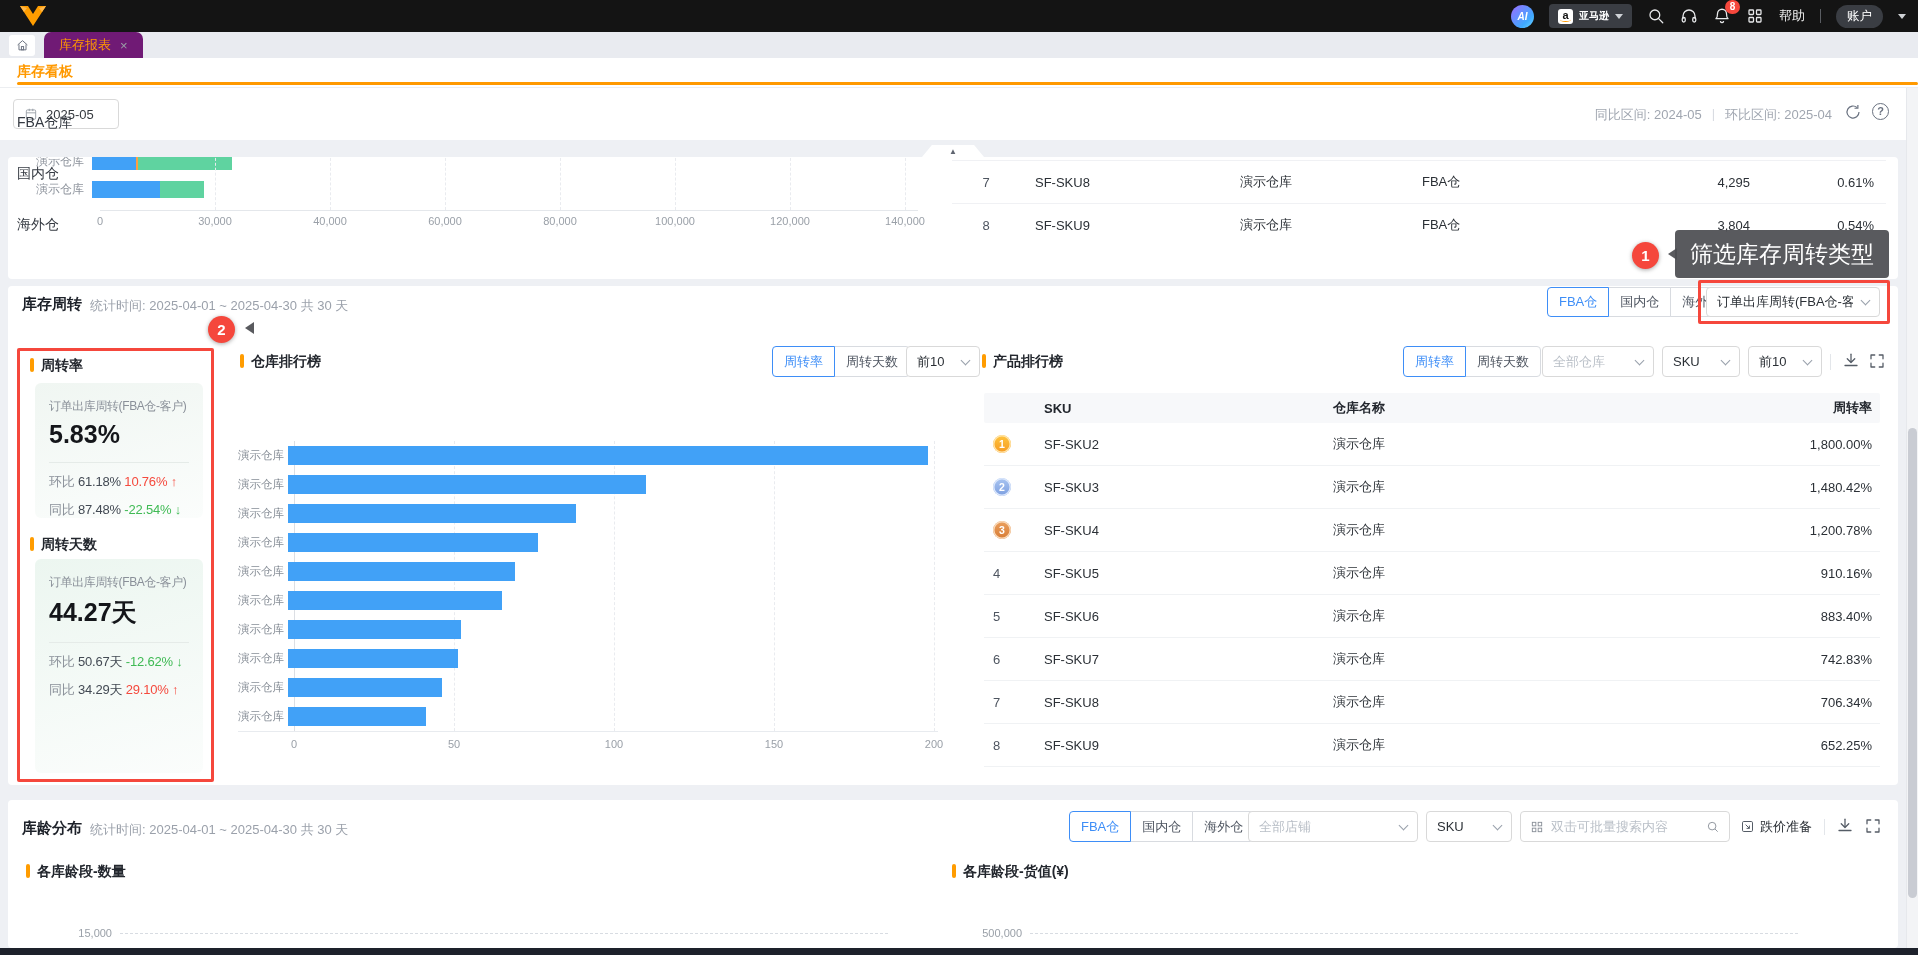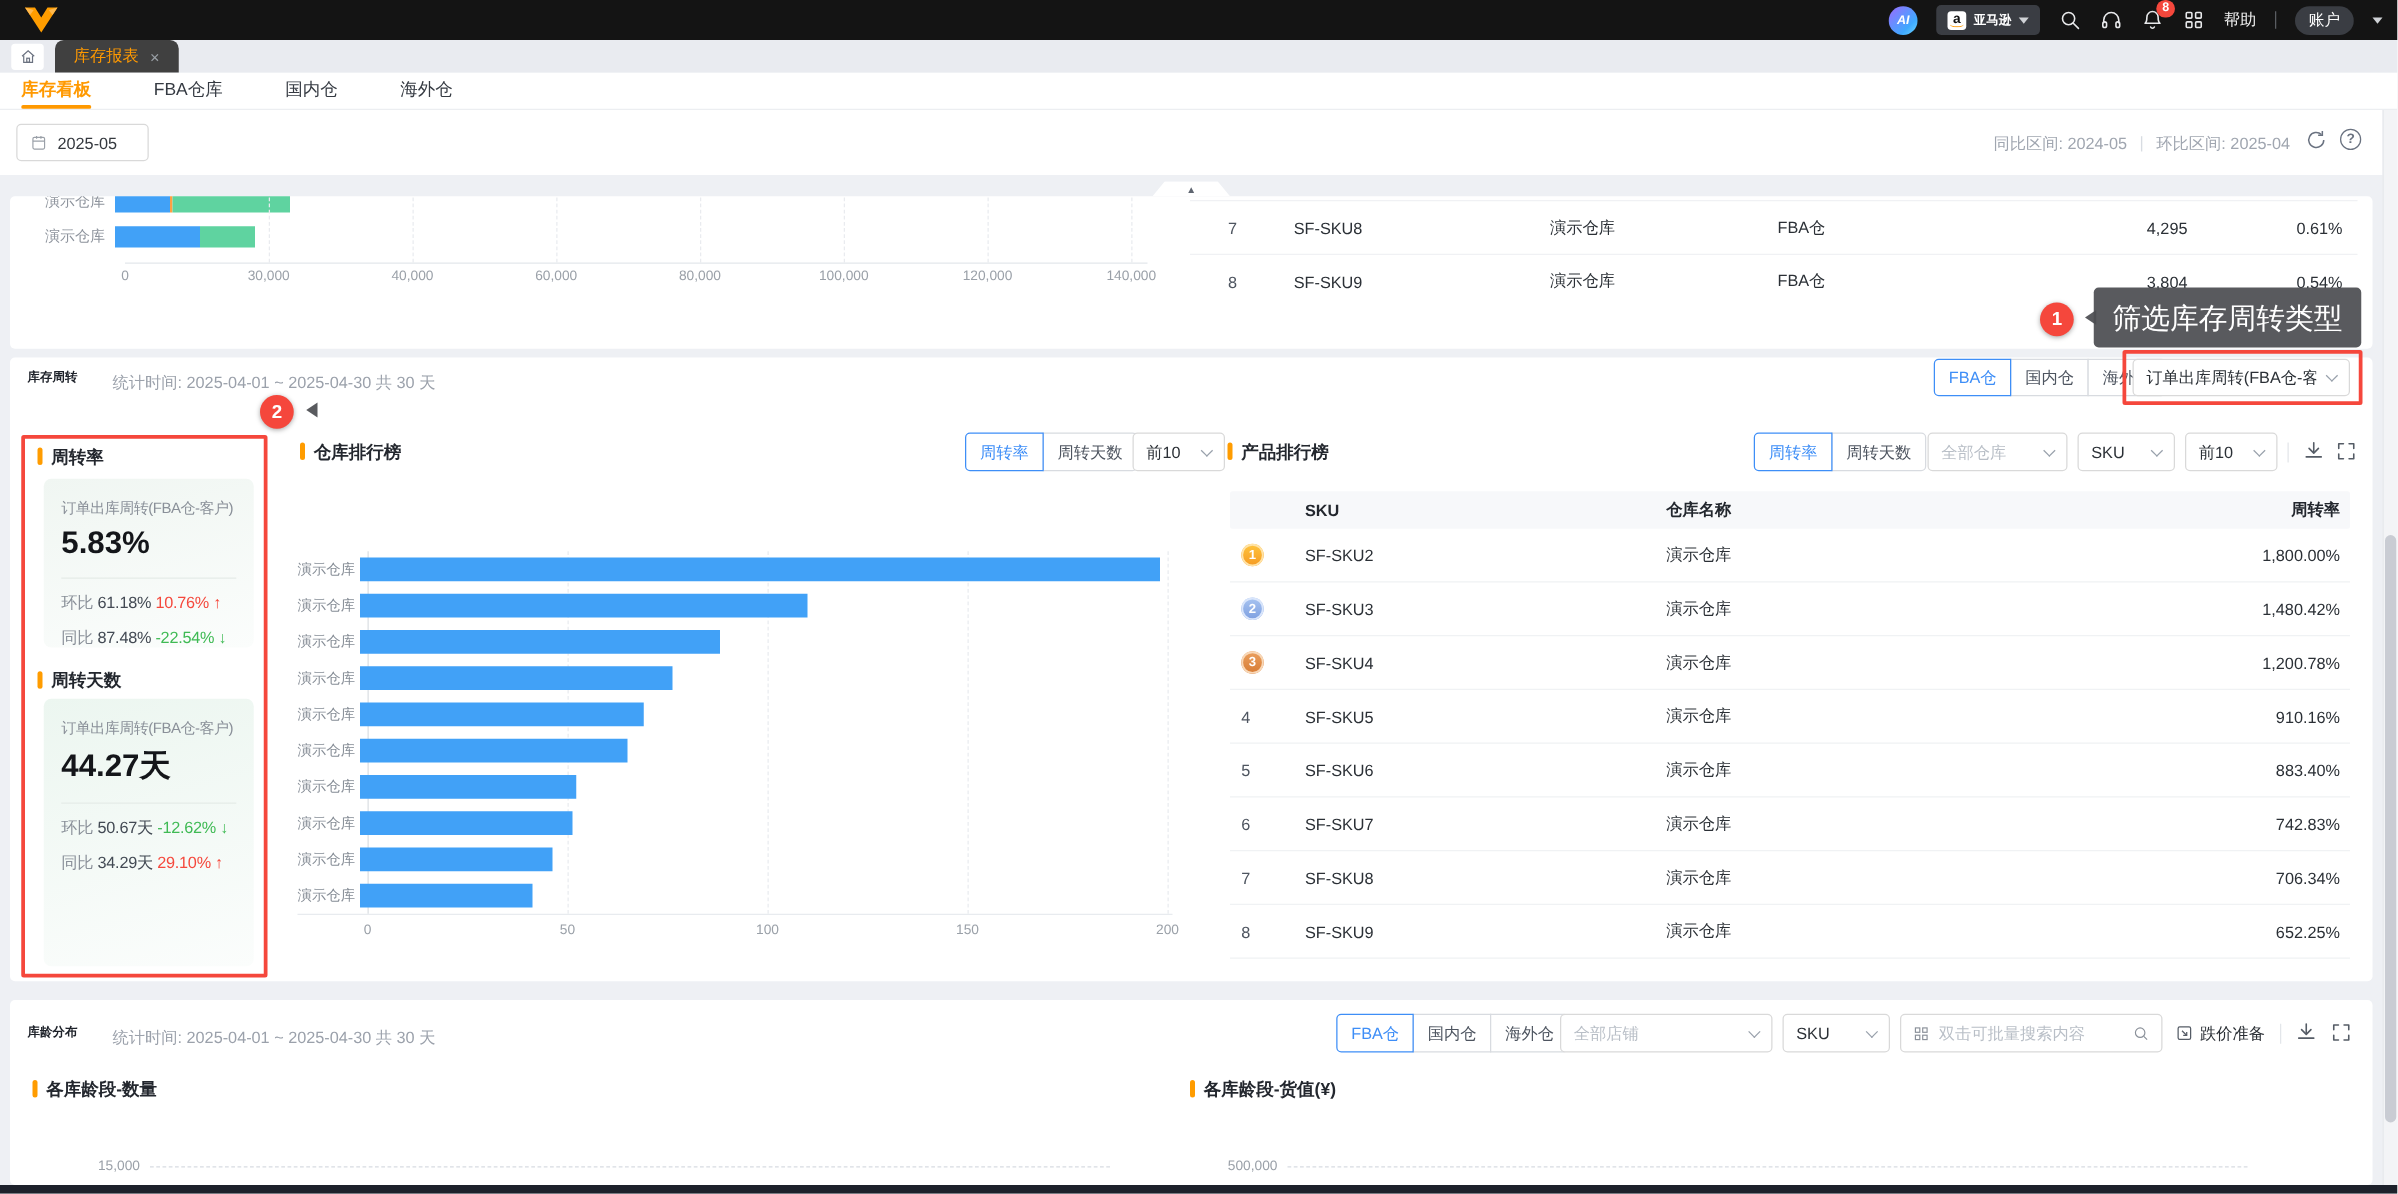--- a/index.html
+++ b/index.html
@@ -23,25 +23,25 @@
   .bell-wrap { position:relative; }
   .badge { position:absolute; top:-7px; right:-9px; background:#f5473c; color:#fff; font-size:10px; height:14px; min-width:15px; border-radius:8px; line-height:14px; text-align:center; padding:0 3px; font-weight:bold; }
   .help-label { font-size:13px; color:#f0f0f0; }
   .nav-divider { width:1px; height:14px; background:#5a5d62; }
   .account-pill { height:23px; background:#3a3d43; border-radius:12px; padding:0 11px; line-height:23px; font-size:12.5px; color:#fff; }
 
   
   .tabstrip { position:absolute; top:32px; left:0; right:0; height:26px; background:#e9ebf0; display:flex; align-items:flex-end; z-index:55; }
   .home-btn { width:26px; height:21px; background:#fff; border-radius:3px; margin:0 9px 2px 9px; display:flex; align-items:center; justify-content:center; }
   .home-btn svg { width:13px; height:13px; stroke:#6b7280; fill:none; stroke-width:1.8; }
-  .tab-active { height:26px; background:#404040; border-radius:7px 7px 0 0; display:flex; align-items:center; gap:9px; padding:0 15px; font-size:13px; color:#ff9900; }
+  .tab-active { height:26px; background:#701a75; border-radius:7px 7px 0 0; display:flex; align-items:center; gap:9px; padding:0 15px; font-size:13px; color:#ff9900; }
   .tab-close { color:#9aa0a6; font-size:13px; cursor:pointer; }
 
   
-  .subnav { position:absolute; top:58px; left:0; right:0; height:30px; background:#fff; border-bottom:1px solid #eceef1; display:flex; padding-left:17px; gap:50px; z-index:54; }
+  .subnav { position:absolute; top:58px; left:0; right:0; height:30px; background:#fff; border-bottom:1px solid #eceef1; display:flex; padding-left:17px; gap:24px; z-index:54;flex-direction:column; }
   .subnav-item { font-size:14px; color:#353a42; line-height:27px; position:relative; cursor:pointer; }
   .subnav-item.active { color:#ff9900; font-weight:bold; }
   .subnav-item.active::after { content:""; position:absolute; left:0; right:0; bottom:0; height:3px; background:#ff9900; border-radius:2px; }
 
   
   .filterrow { position:absolute; top:88px; left:0; right:0; height:52px; background:#fff; z-index:53; }
   .datebox { position:absolute; left:13px; top:11px; width:106px; height:30px; border:1px solid #d9d9d9; border-radius:4px; display:flex; align-items:center; gap:8px; padding:0 10px; font-size:13px; color:#35393f; }
   .datebox svg { width:14px; height:14px; stroke:#9aa0a8; fill:none; stroke-width:1.6; }
   .range-info { position:absolute; right:86px; top:18px; font-size:13px; color:#a0a6b0; display:flex; gap:10px; }
   .icon-btn-sm { position:absolute; top:15px; width:18px; height:18px; color:#6a7280; }
@@ -69,21 +69,21 @@
   .tt-row { display:grid; grid-template-columns:68px 210px 180px 240px 1fr 130px; height:43px; align-items:center; border-top:1px solid #f0f1f4; font-size:13px; color:#2b3036; }
   .tt-rank { text-align:center; color:#4e5560; }
   .tt-sku { padding-left:15px; }
   .tt-wh { padding-left:10px; }
   .tt-type { padding-left:12px; }
   .tt-qty { text-align:right; padding-right:6px; }
   .tt-pct { text-align:right; padding-right:12px; }
 
   
   .card-turnover { top:286px; height:499px; }
-  .sec-title { position:absolute; font-size:10px; font-weight:bold; color:#1d2129; }
+  .sec-title { position:absolute; font-size:15px; font-weight:bold; color:#1d2129; }
   .sec-period { position:absolute; font-size:13px; color:#9ba1ab; }
   .marker { position:absolute; width:4px; height:14px; background:#ff9c00; border-radius:2px; }
   .sub-title { position:absolute; font-size:14px; font-weight:bold; color:#23272e; }
 
   .seg { position:absolute; display:flex; }
   .seg-btn { height:30px; line-height:28px; padding:0 11px; border:1px solid #d8dbe0; background:#fff; font-size:13px; color:#4e5560; cursor:pointer; margin-left:-1px; white-space:nowrap; }
   .seg-btn:first-child { border-radius:4px 0 0 4px; margin-left:0; }
   .seg-btn:last-child { border-radius:0 4px 4px 0; }
   .seg-btn.active { color:#3e8ef7; border-color:#3e8ef7; position:relative; z-index:2; }
   .seg.h31 .seg-btn { height:31px; line-height:29px; }

